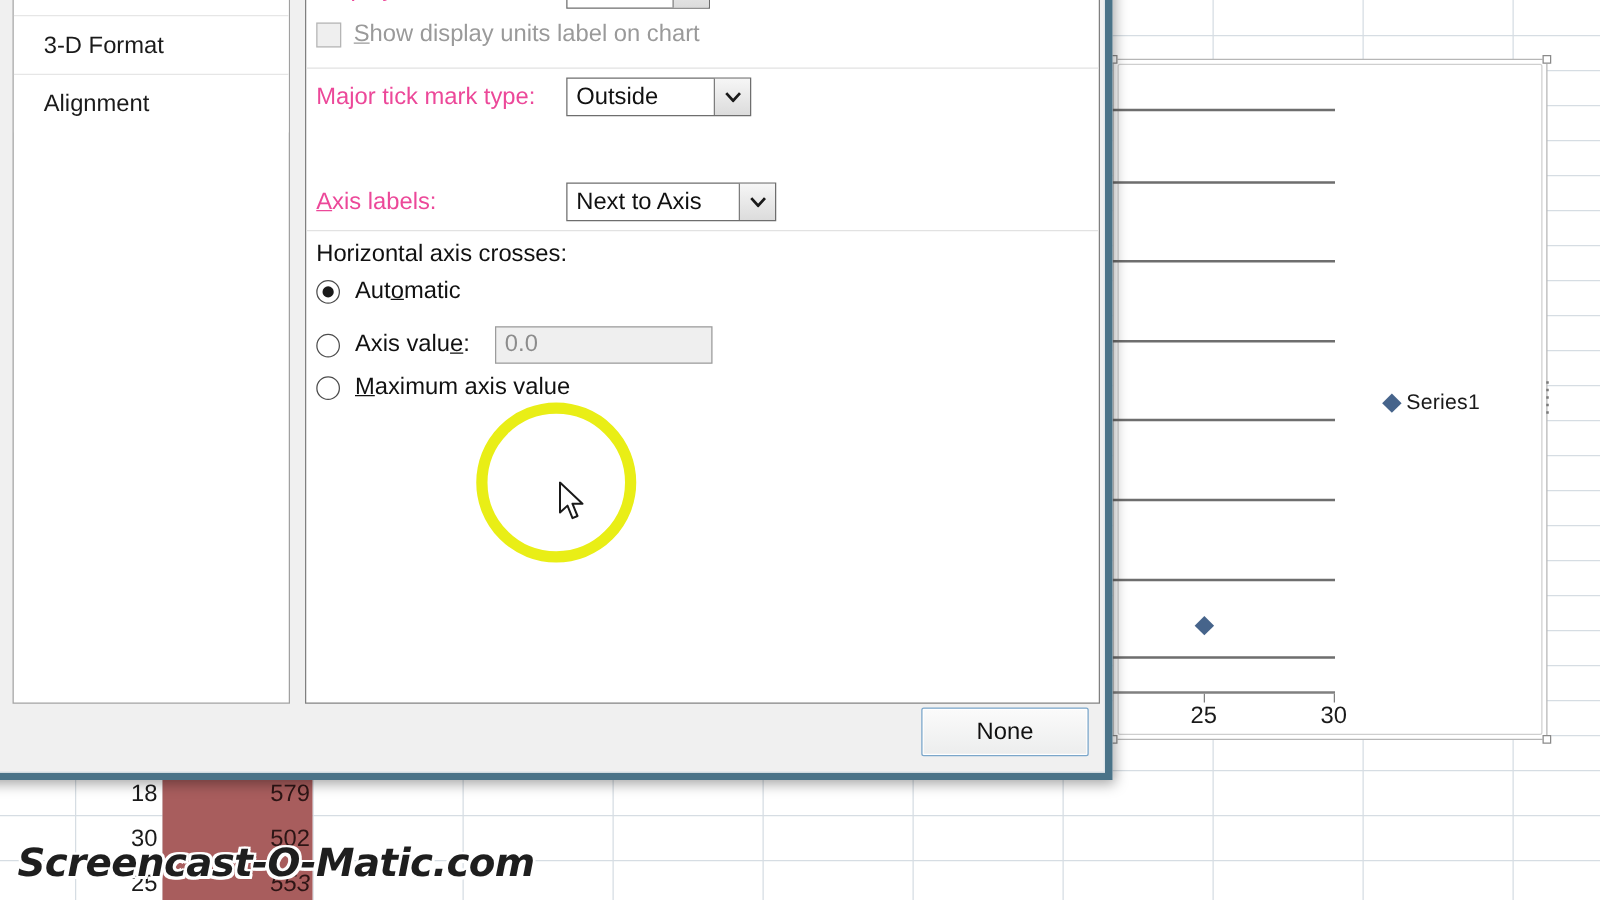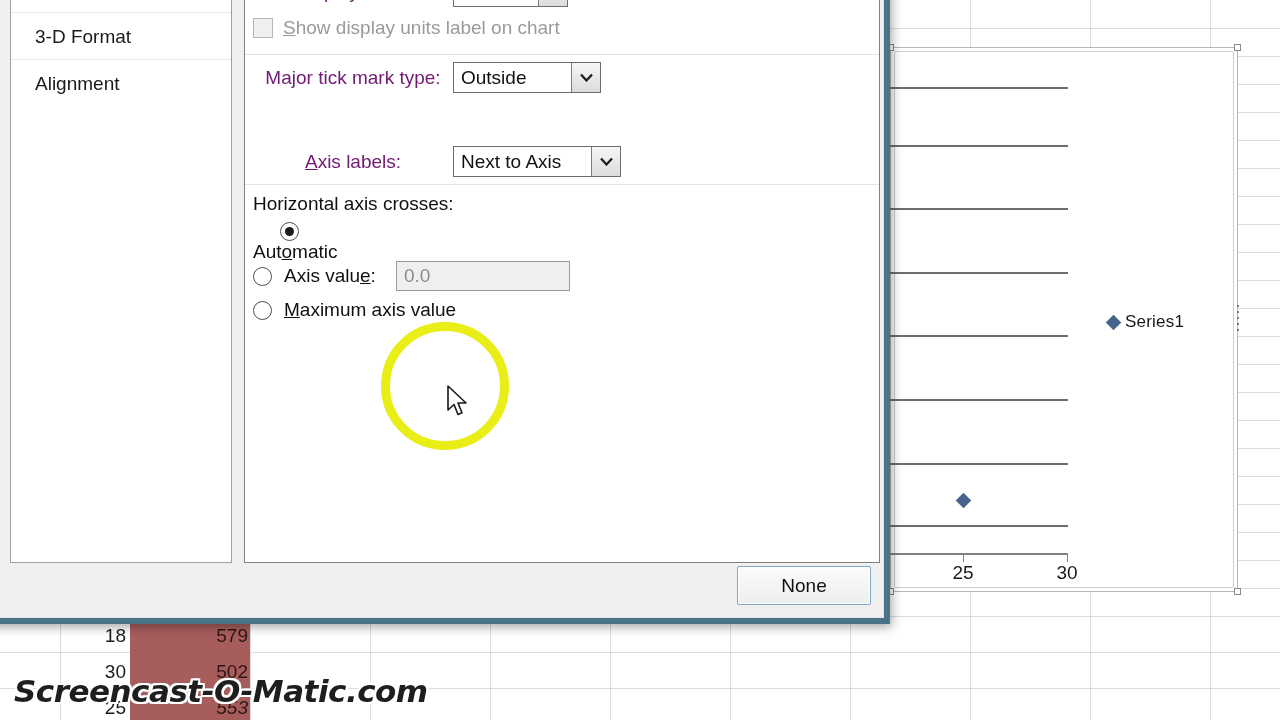--- a/index.html
+++ b/index.html
@@ -251,23 +251,22 @@
     overflow: hidden;
   }
 
   .row {
     position: absolute;
     display: flex;
     align-items: center;
   }
   .fld-label {
     font-size: 19px;
-    color: #701a75;
+    color: #ec4899;
     white-space: nowrap;
-    text-align: center;
   }
   .u { text-decoration: underline; }
 
   
   .combo {
     position: relative;
     height: 31px;
     border: 1px solid #6e6e6e;
     background: #ffffff;
     box-sizing: border-box;
@@ -600,21 +599,21 @@
                   <path d="M1 1.5 L6.5 7.5 L12 1.5" fill="none" stroke="#1a1a1a" stroke-width="2.2"></path>
                 </svg>
             </span>
           </div>
         </div>
 
         <div class="sep" style="left:0px; top:200px; width:634px;"></div>
 
         <div class="section-title" style="left:8px; top:209px;">Horizontal axis crosses:</div>
 
-        <div class="radio-row" style="left:8px; top:238px;flex-direction:column;">
+        <div class="radio-row" style="left:8px; top:238px;">
           <span class="radio checked"></span>
           <span class="radio-label">
             Aut<span class="u">o</span>matic
           </span>
         </div>
 
         <div class="radio-row" style="left:8px; top:277px;">
           <span class="radio"></span>
           <span class="radio-label">
             Axis valu<span class="u">e</span>:

